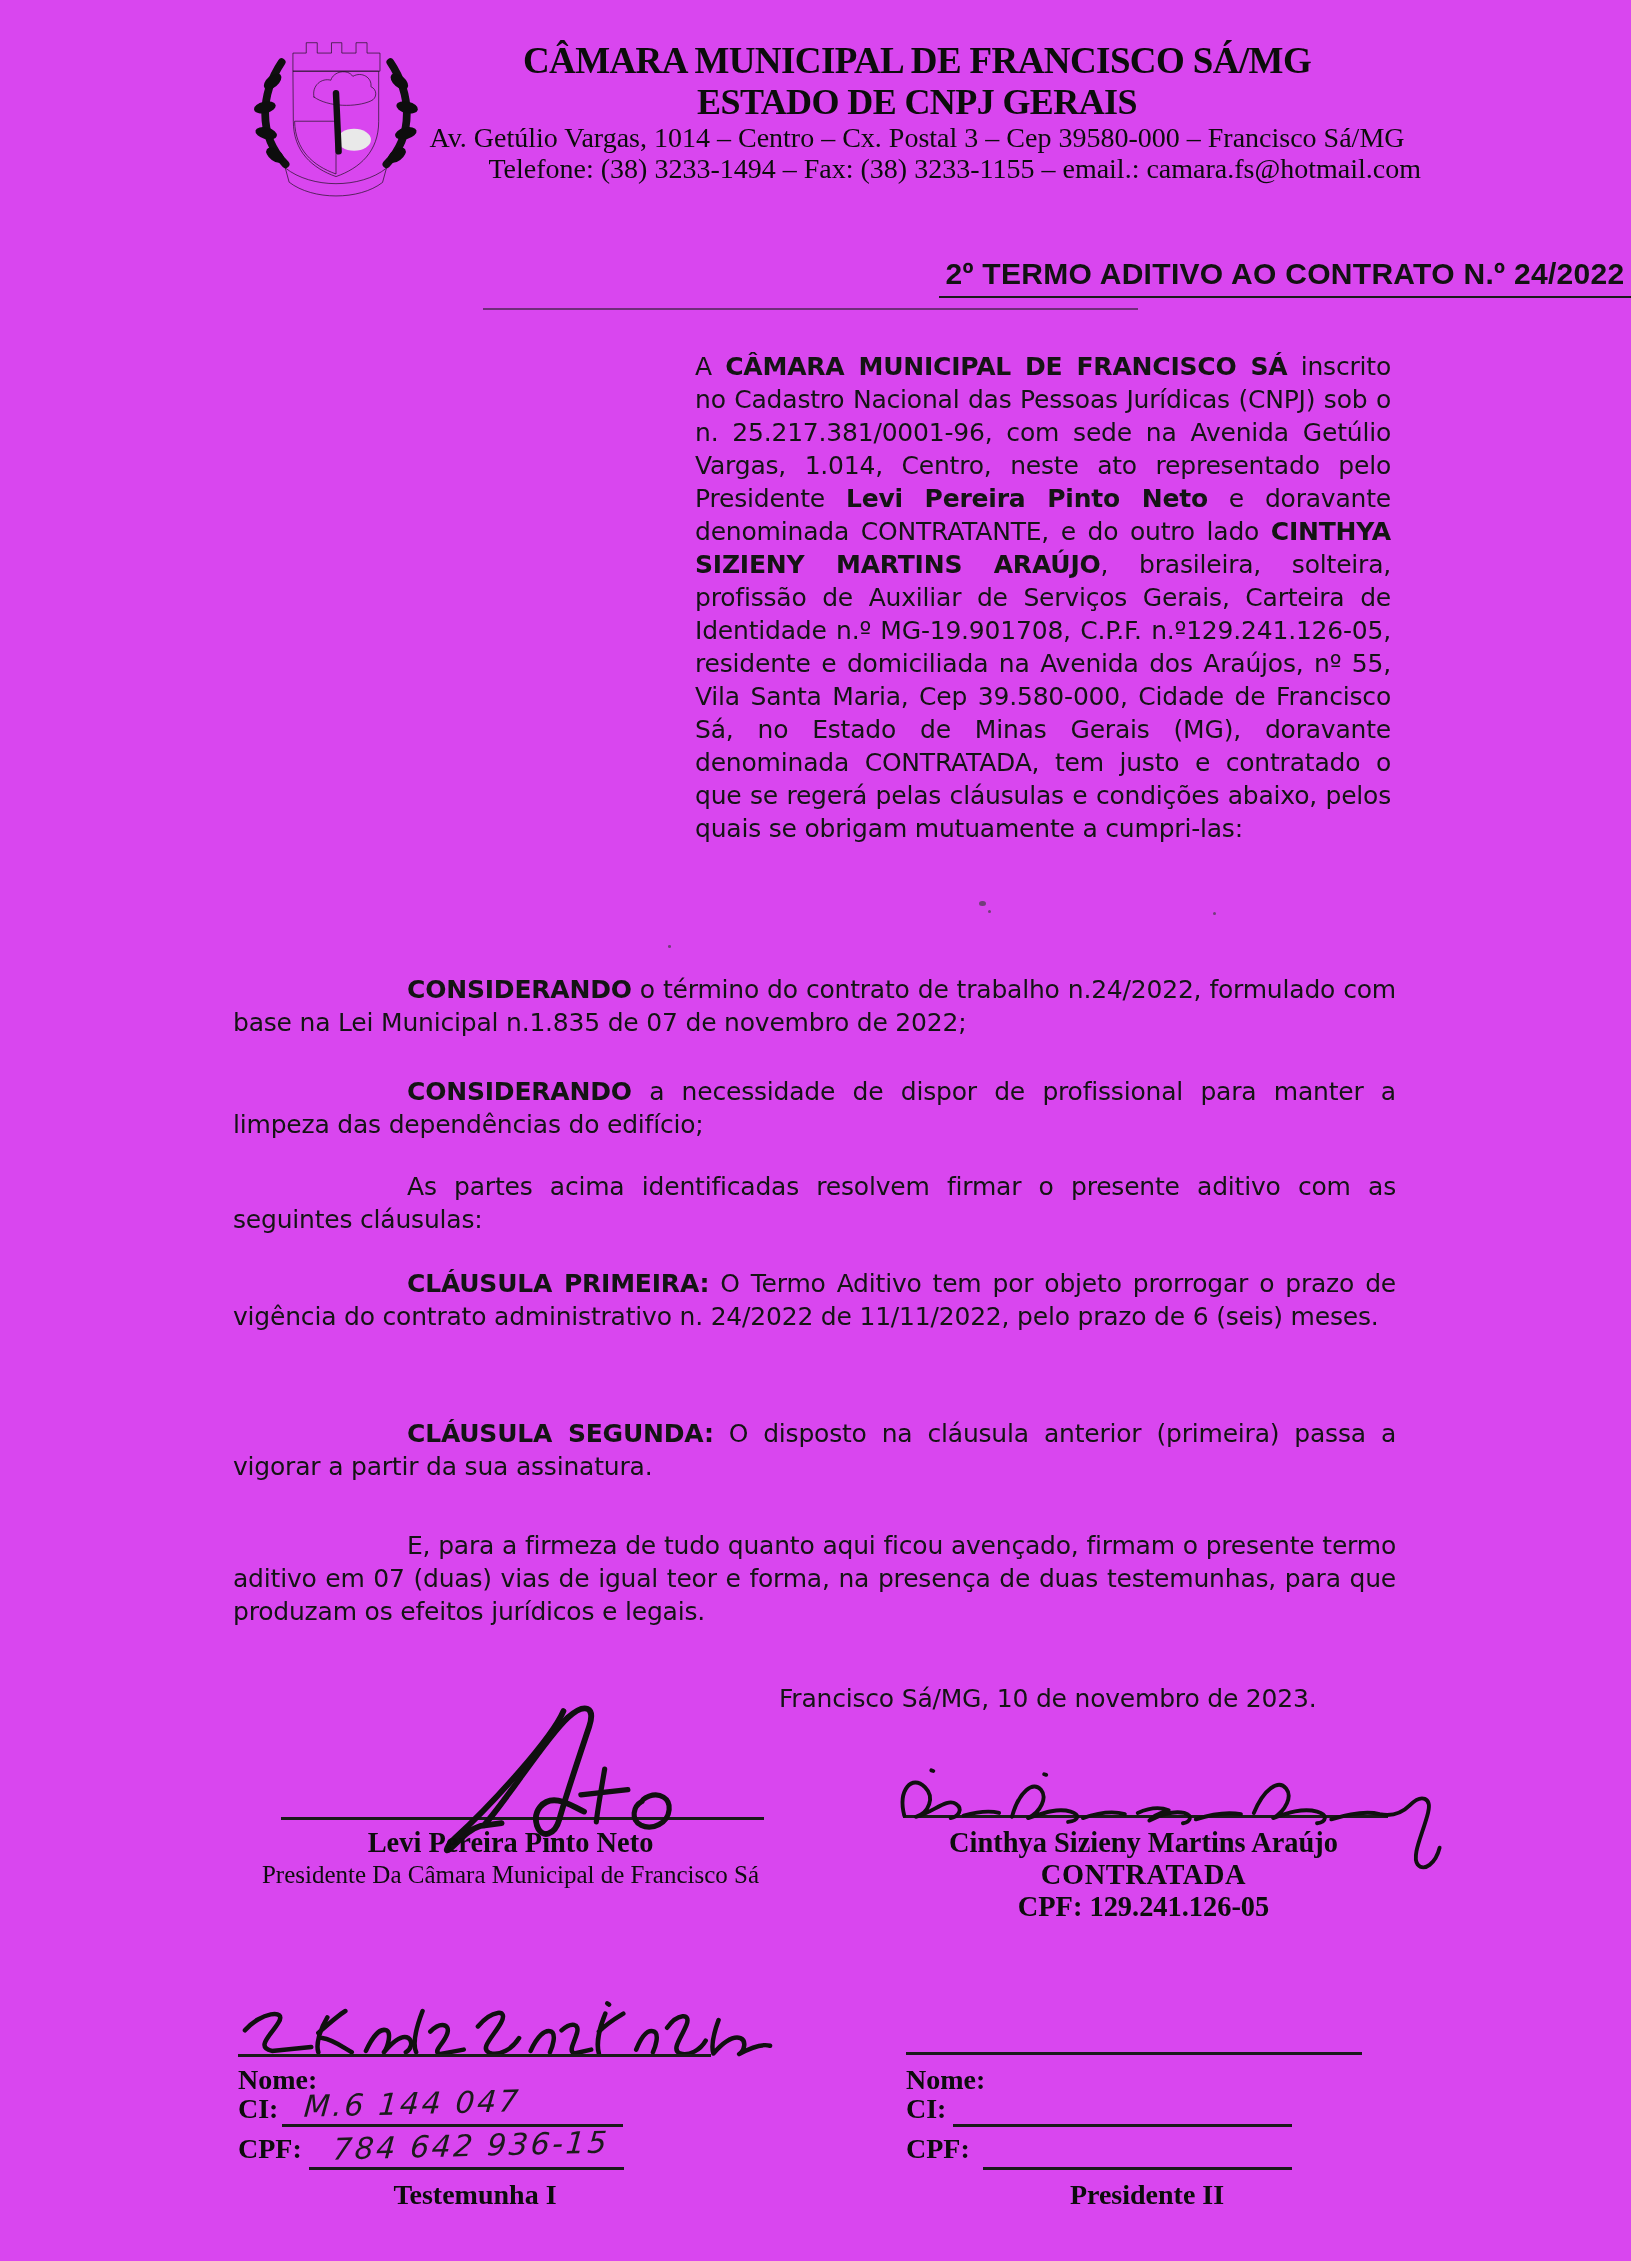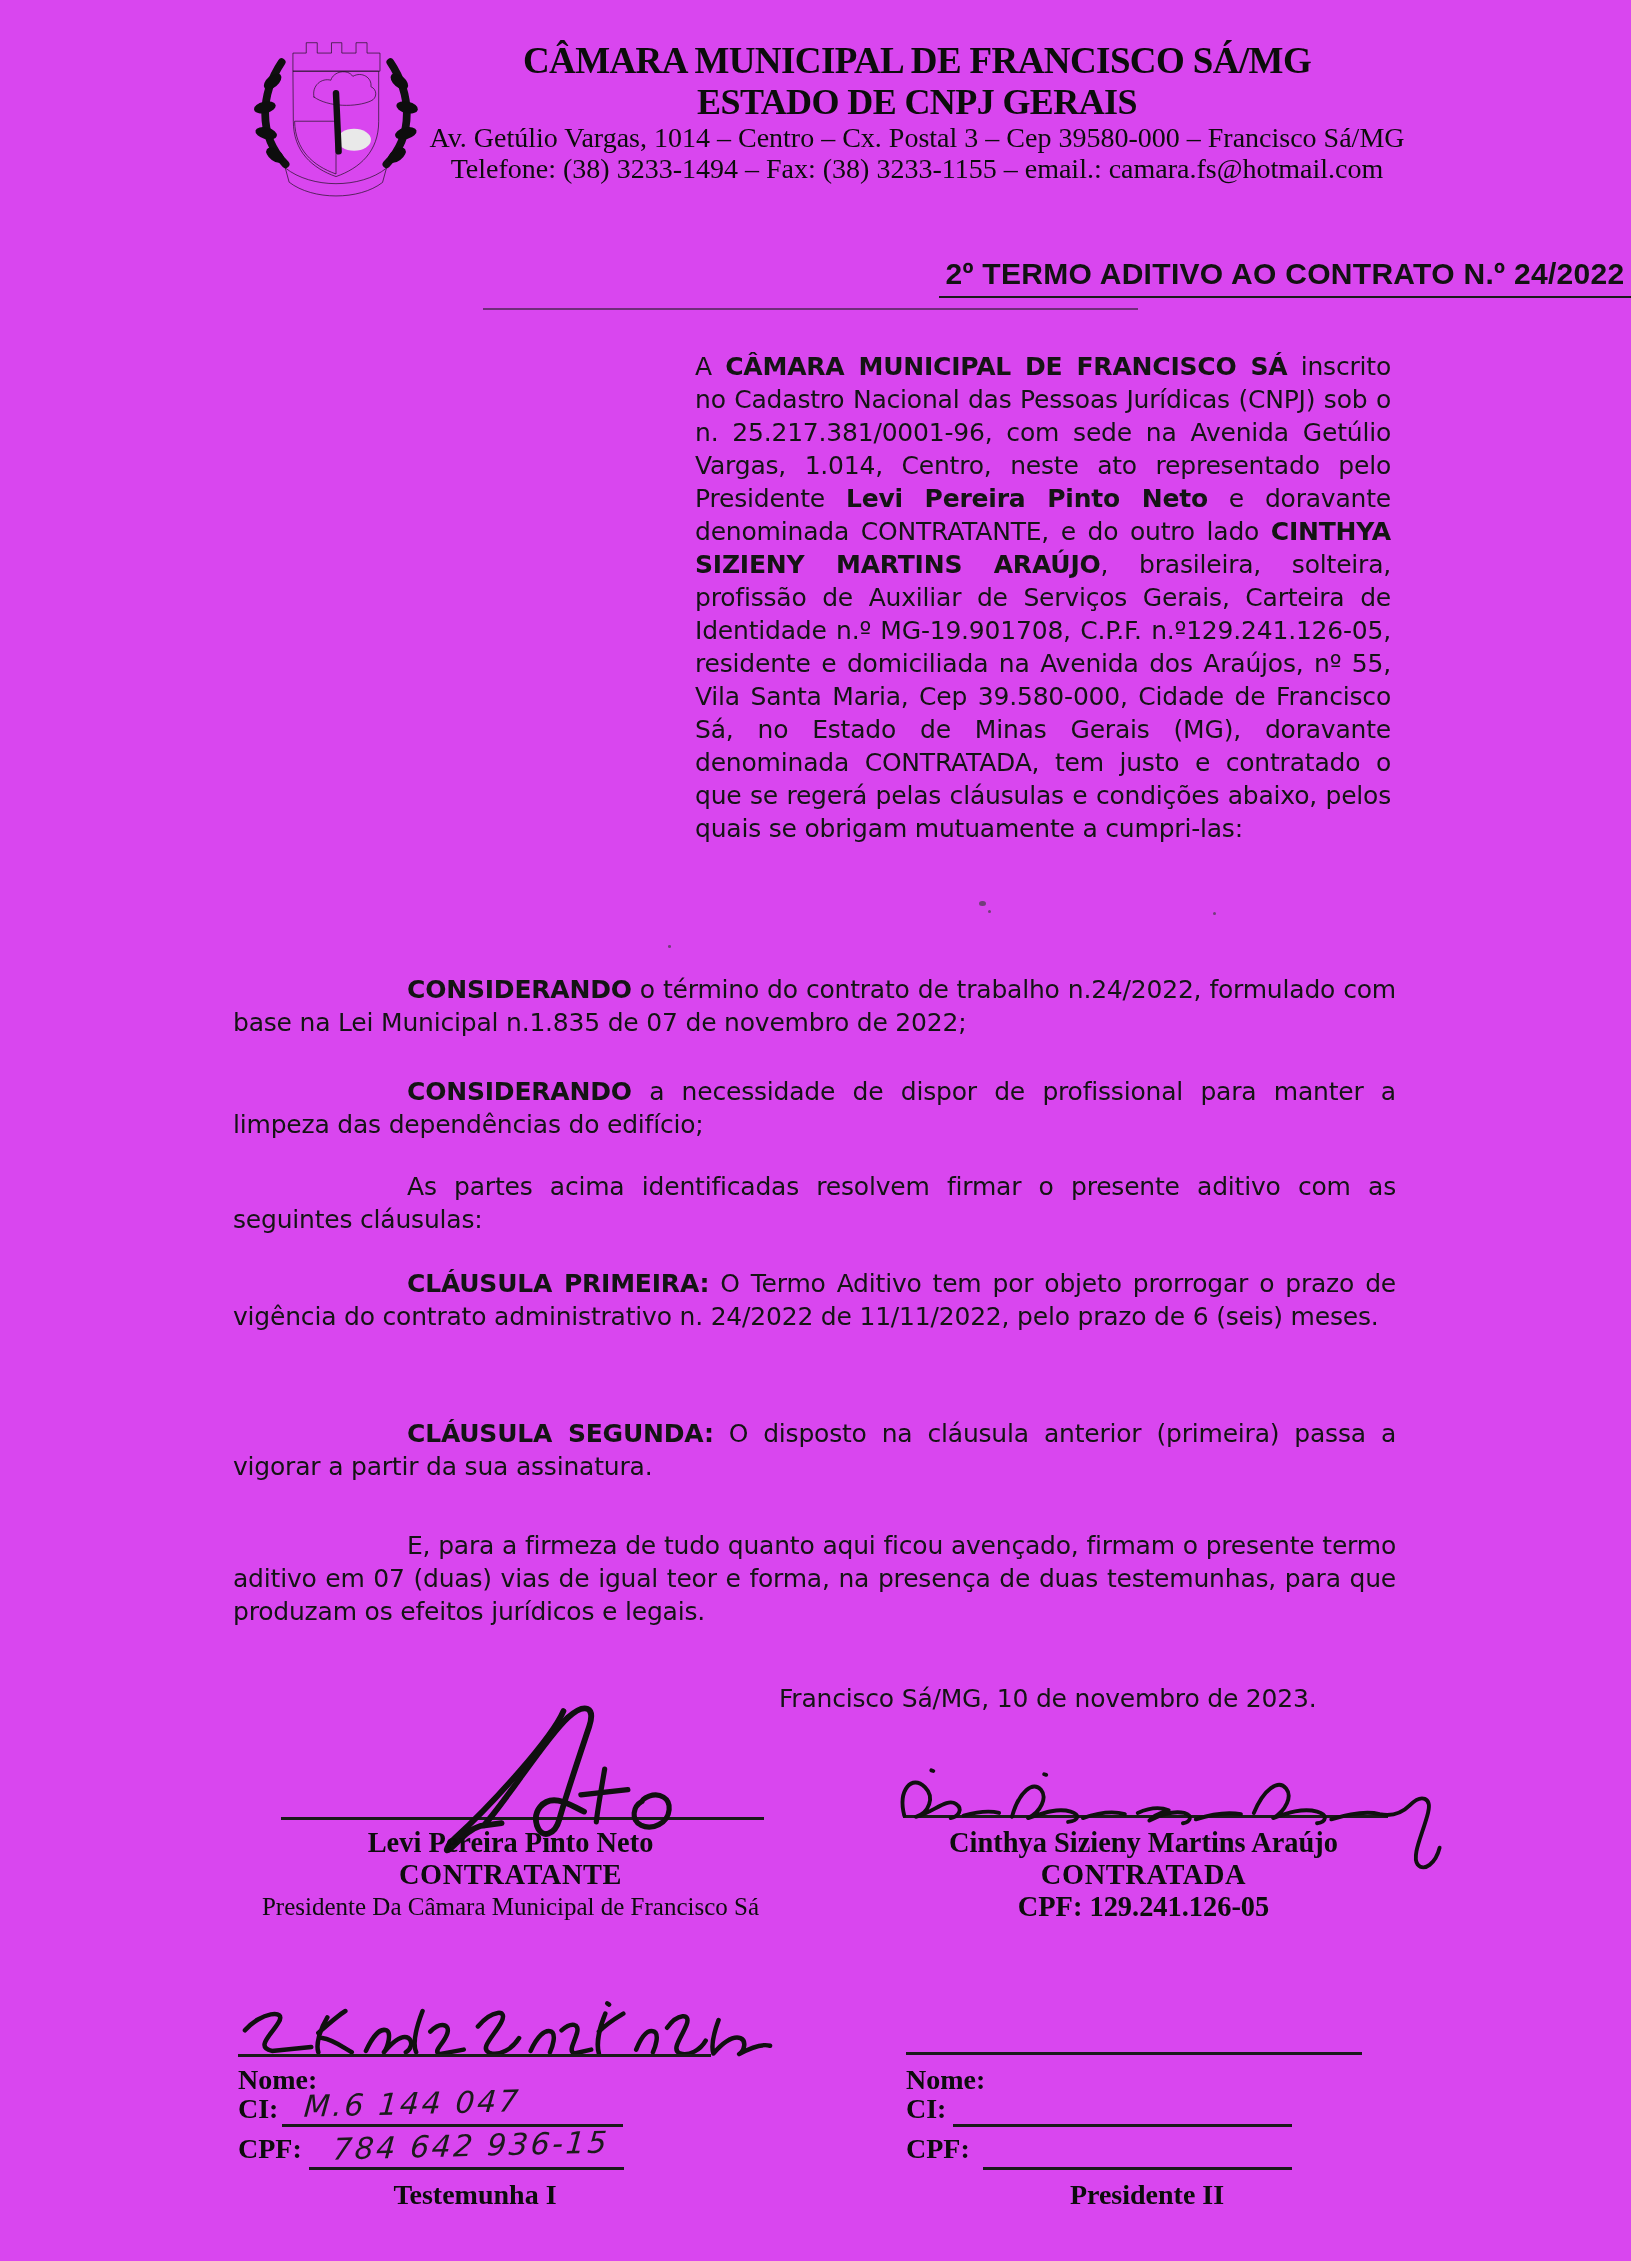--- a/index.html
+++ b/index.html
@@ -10,21 +10,21 @@
   }
   .abs { position:absolute; }
   .serif { font-family:"Liberation Serif", serif; }
   .b { font-weight:bold; }
   .body-text { font-size:25px; line-height:33px; text-align:justify; letter-spacing:-0.2px; color:#141414; }
   .indent { text-indent:174px; }
   .header-text { left:413px; top:39px; width:1008px; text-align:center; color:#0c0c0c; }
   .org1 { font-size:37px; line-height:43px; font-weight:bold; letter-spacing:-0.6px; }
   .org2 { font-size:36px; line-height:40px; font-weight:bold; letter-spacing:-0.6px; }
   .addr { font-size:28px; line-height:31px; }
-  .contact { font-size:28px; line-height:31px; }
+  .contact { font-size:28px; line-height:31px;text-align:right; }
   .title-row { left:0; top:257px; width:1631px; text-align:right; }
   .title-row span {
     display:inline-block; font-family:"Liberation Sans", sans-serif; font-weight:bold;
     font-size:30px; letter-spacing:0.3px; color:#121212;
     border-bottom:2.6px solid #1a1a1a; padding:0 6.5px 5.2px 6.5px;
   }
   .rule { background:#1a1a1a; }
   .sig-block { text-align:center; }
   .sig-name { font-family:"Liberation Serif", serif; font-weight:bold; font-size:28.4px; line-height:32px; color:#0d0d0d; }
   .sig-role { font-family:"Liberation Serif", serif; font-weight:bold; font-size:28.4px; line-height:32px; letter-spacing:0.6px; color:#0d0d0d; }
@@ -132,21 +132,20 @@
     <path d="M295 104 C318 96 340 92 360 98" stroke-width="6"></path>
     <path d="M380 96 C398 88 414 86 428 92 C414 96 402 102 398 108 C412 100 434 92 452 96 C466 100 462 110 450 112" stroke-width="6"></path>
     <path d="M470 106 C494 98 518 94 540 98" stroke-width="6"></path>
     <path d="M560 96 C576 58 598 44 610 58 C620 70 610 92 590 104 C612 96 636 88 658 94 C676 99 672 110 658 112" stroke-width="6"></path>
     <path d="M680 106 C706 98 732 92 755 98 C775 102 790 96 802 84 C820 66 836 72 830 96 C822 128 804 162 814 176 C824 188 842 174 848 150" stroke-width="6"></path>
     <path d="M60 30 l3 1 M235 36 l3 1" stroke-width="6"></path>
   </svg>
 
   <div class="abs sig-block" style="left:252px; top:1827px; width:517px;">
     <div class="sig-name">Levi Pereira Pinto Neto</div>
-    <div class="sig-role">CONTRATANTE</div>
     <div class="sig-sub">Presidente Da Câmara Municipal de Francisco Sá</div>
   </div>
 
   <div class="abs sig-block" style="left:885px; top:1827px; width:517px;">
     <div class="sig-name">Cinthya Sizieny Martins Araújo</div>
     <div class="sig-role">CONTRATADA</div>
     <div class="sig-name">CPF: 129.241.126-05</div>
   </div>
 
   <svg class="abs" style="left:236px; top:1993px;" width="543" height="74" viewBox="0 0 840 115">

